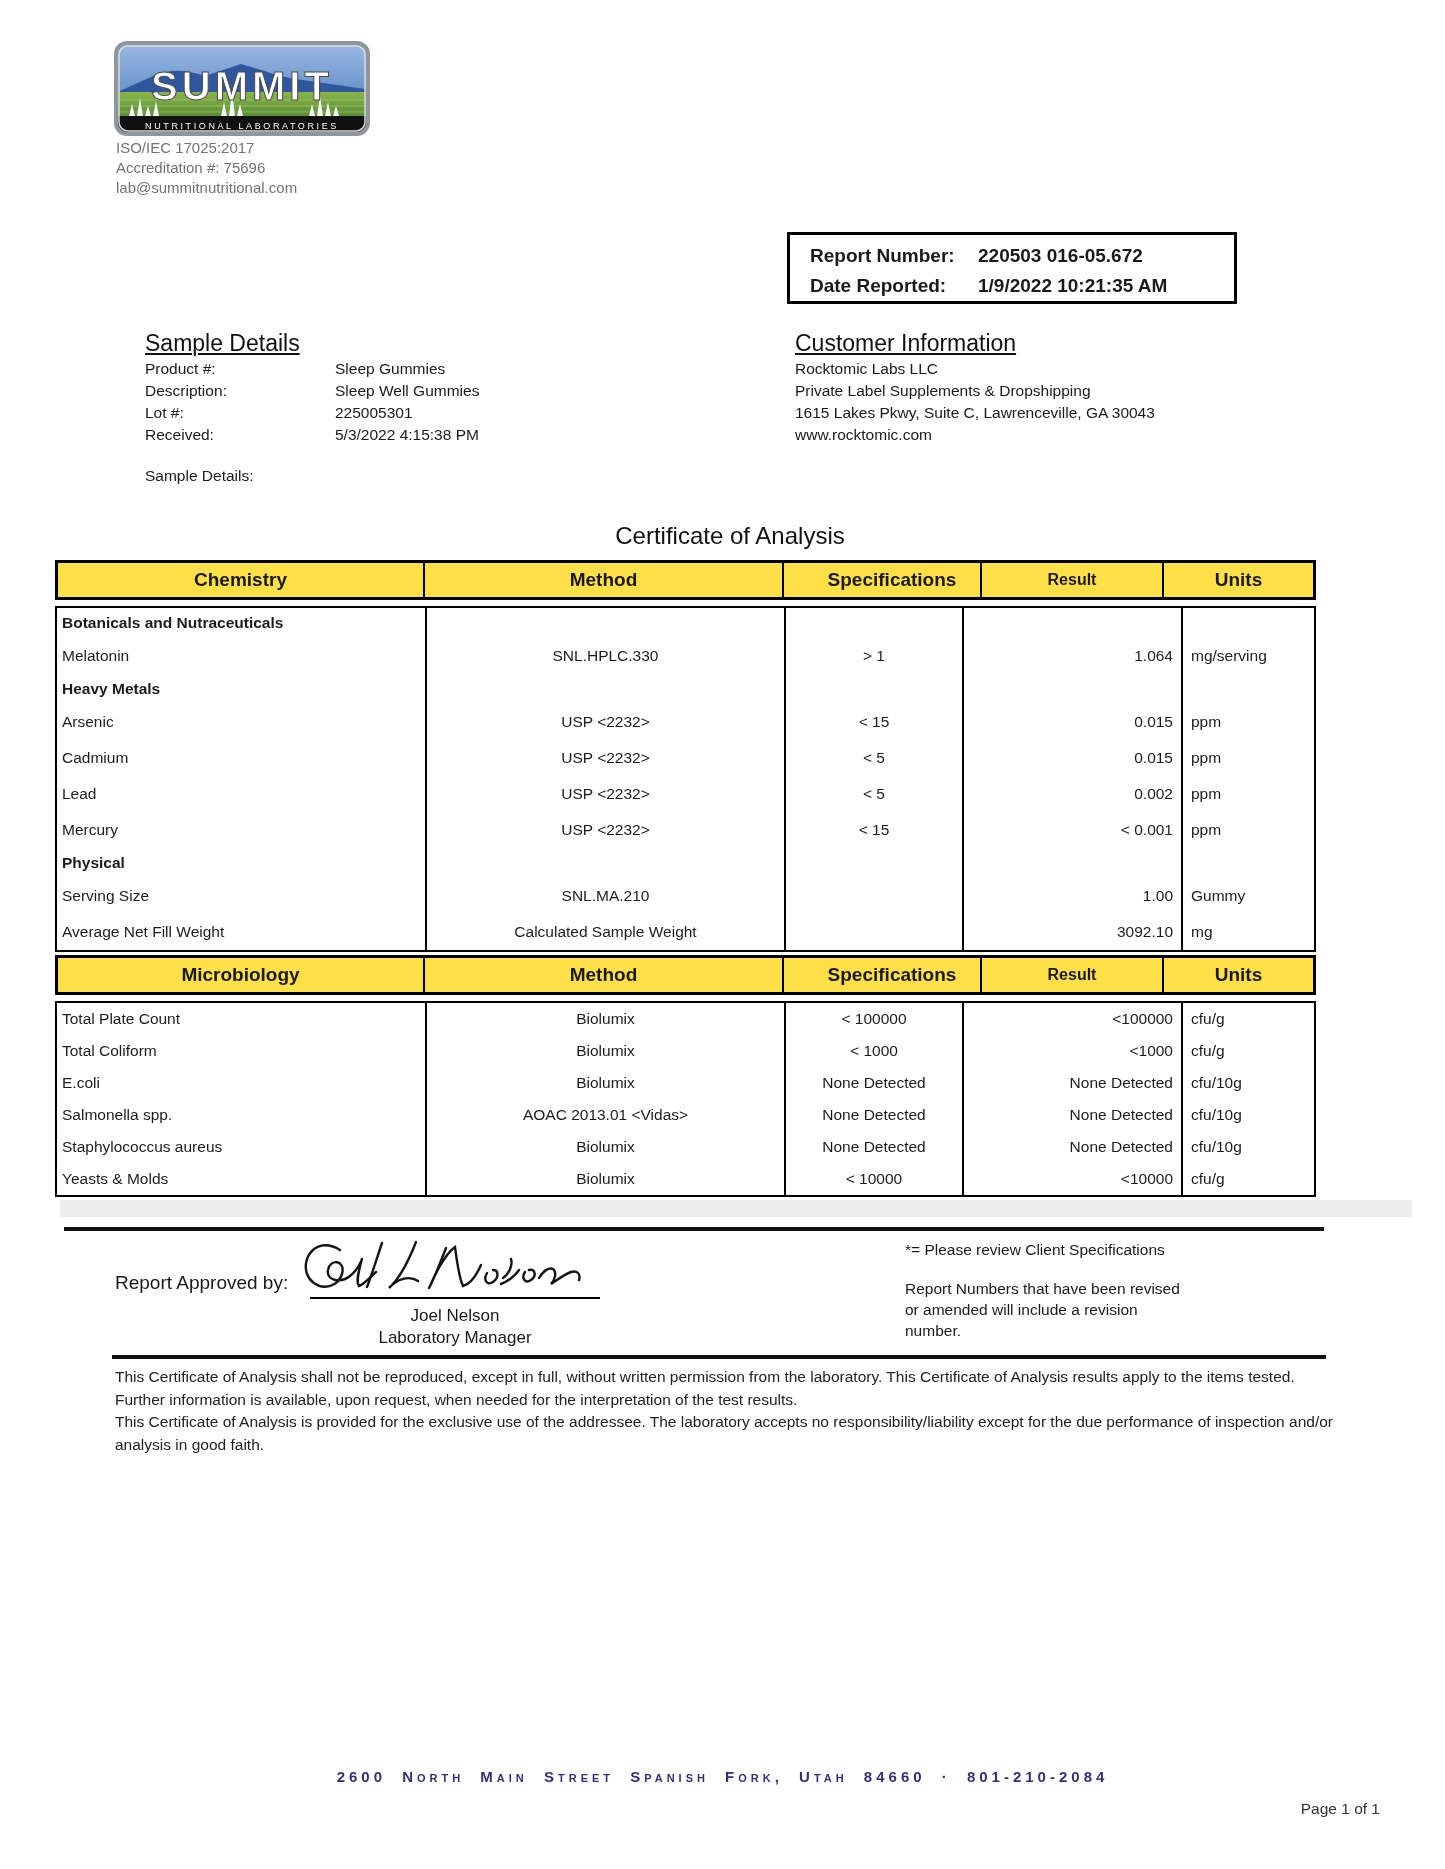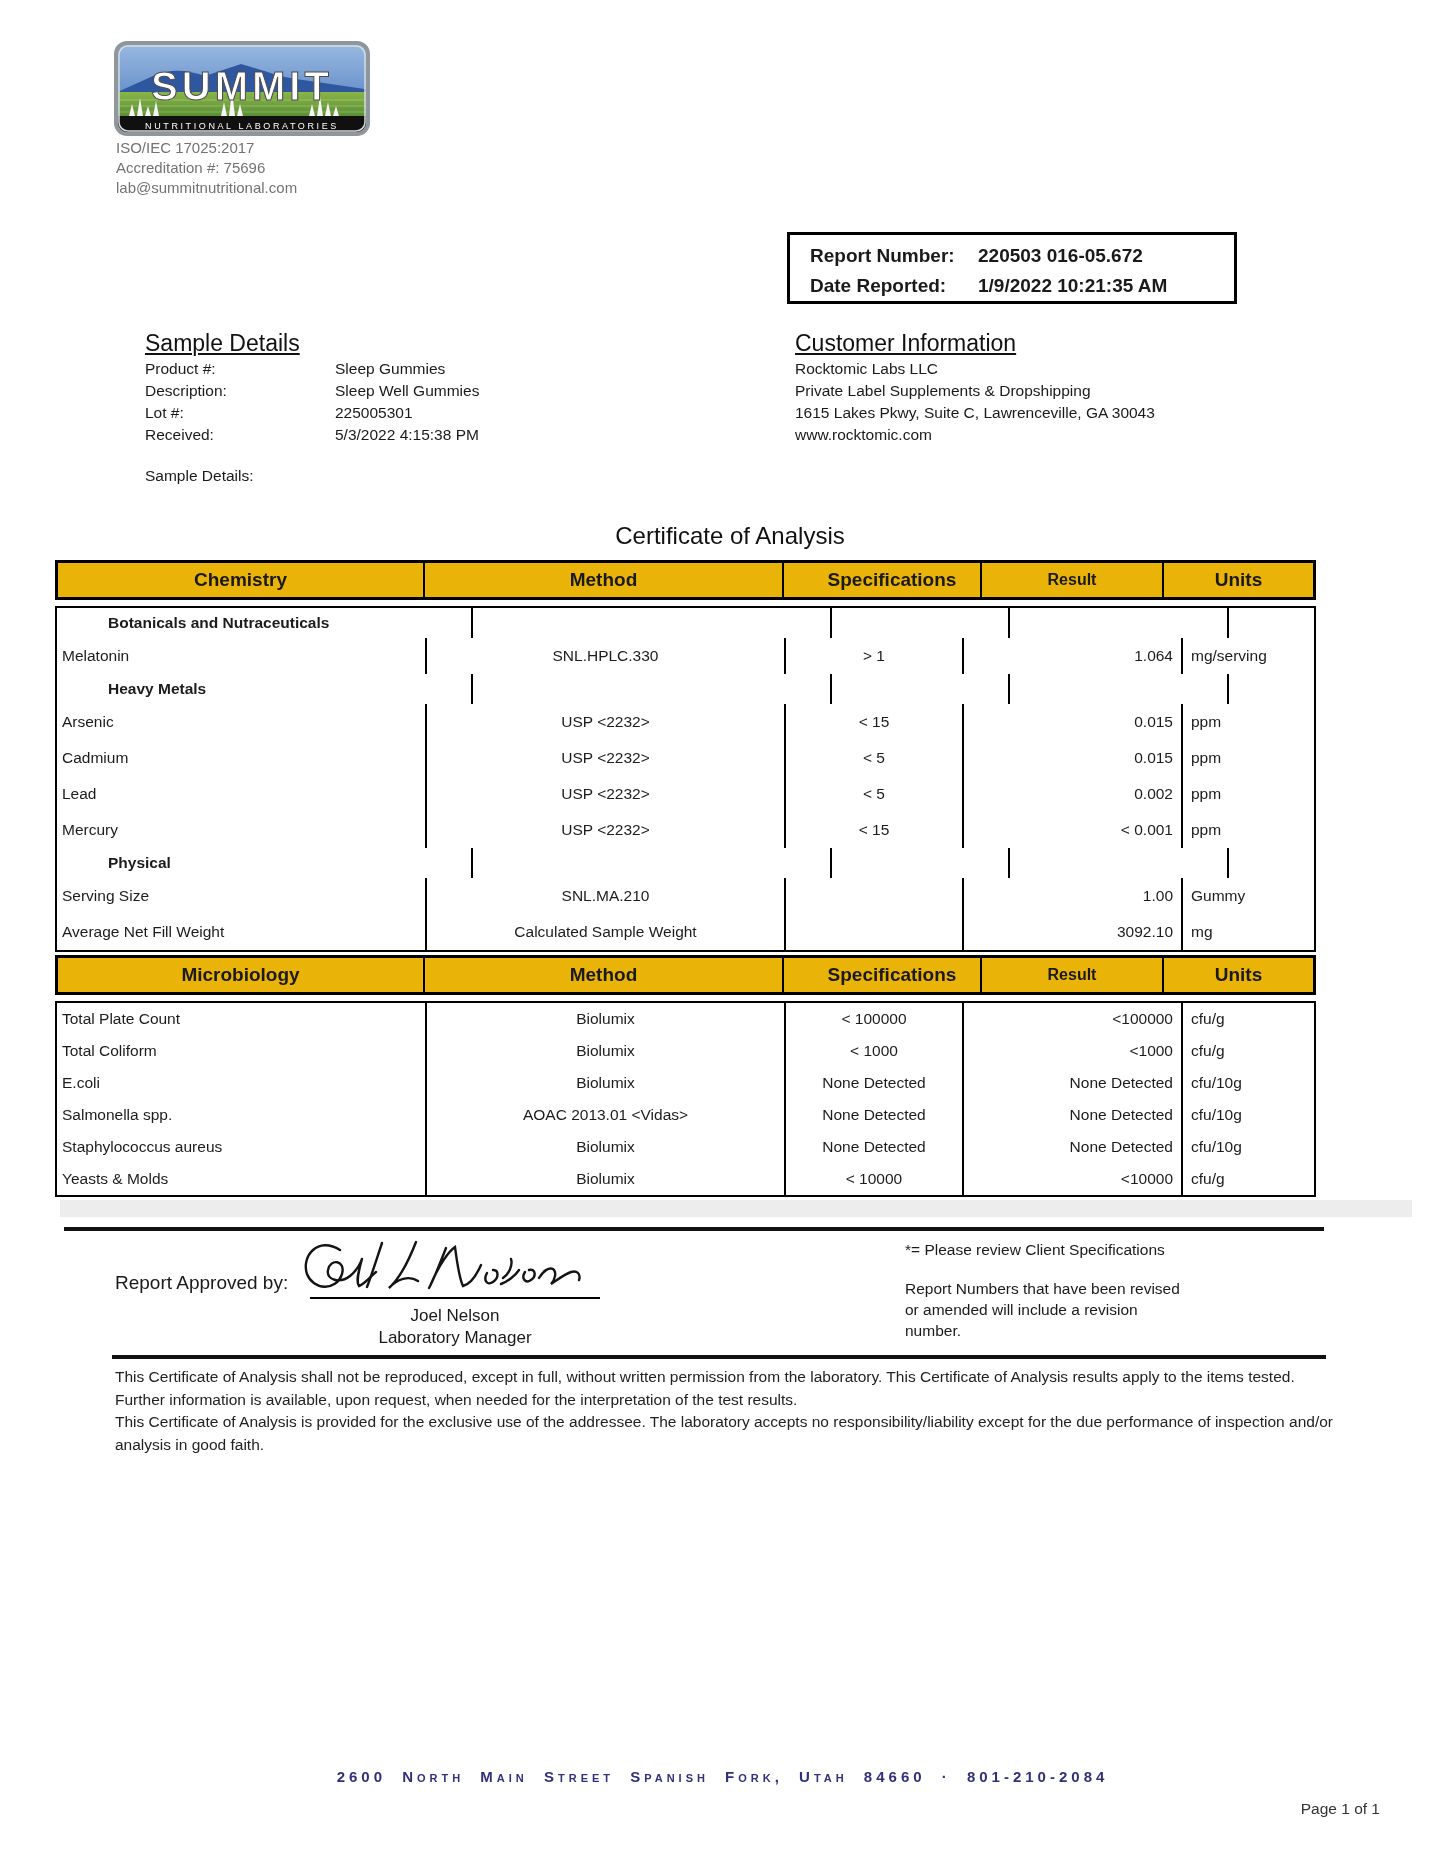--- a/index.html
+++ b/index.html
@@ -29,42 +29,42 @@
   .sd-extra{position:absolute;left:145px;top:467px;font-size:15.5px;}
   .ci-lines{position:absolute;left:795px;top:360px;}
   .ci-line{height:22px;font-size:15.5px;}
 
   
   .coa-title{position:absolute;left:90px;top:522px;width:1280px;text-align:center;
              font-size:24px;color:#111;}
 
   
   .tbl-header{position:absolute;left:55px;width:1261px;height:40px;border:3px solid #000;
-              box-sizing:border-box;display:flex;background:#eab308;}
+              box-sizing:border-box;display:flex;background:#fde047;}
   .hcell{border-right:2px solid #000;box-sizing:border-box;display:flex;align-items:center;
          justify-content:center;font-weight:bold;font-size:19px;}
   .hcell:last-child{border-right:none;flex:1;}
   .hcell.small{font-size:16px;}
   .hc1{width:367px;} .hc2{width:359px;} .hc3{width:178px;margin-left:20px;} .hc4{width:182px;}
   .chem-header{top:560px;} .micro-header{top:955px;}
 
   .tbl-body{position:absolute;left:55px;width:1261px;border:2px solid #000;box-sizing:border-box;background:#fff;}
   .chem-body{top:606px;} .micro-body{top:1001px;}
   .trow{display:flex;}
   .cell{border-right:2px solid #000;box-sizing:border-box;display:flex;align-items:center;
         font-size:15.5px;color:#1c1c1c;overflow:hidden;}
   .cell:last-child{border-right:none;flex:1;}
   .c1{width:370px;} .c2{width:359px;} .c3{width:178px;} .c4{width:219px;}
   .cell.analyte{justify-content:flex-start;padding-left:5px;}
   .cell.method,.cell.spec{justify-content:center;}
   .cell.result{justify-content:flex-end;padding-right:8px;}
   .cell.units{justify-content:flex-start;padding-left:8px;}
   .row-data{height:36px;}
   .micro-body .row-data{height:32px;}
-  .row-section{height:30px;padding-left:46px;}
+  .row-section{height:30px;}
   .row-section .analyte{font-weight:bold;}
 
   .shadow-bar{position:absolute;left:60px;top:1200px;width:1352px;height:17px;background:#ededed;}
 
   
   .rule{position:absolute;background:#111;}
   .rule-top{left:64px;top:1227px;width:1260px;height:4px;}
   .rule-bottom{left:112px;top:1355px;width:1214px;height:4px;}
   .approved-label{position:absolute;left:115px;top:1272px;font-size:19px;}
   .sig-svg{position:absolute;left:296px;top:1234px;}

